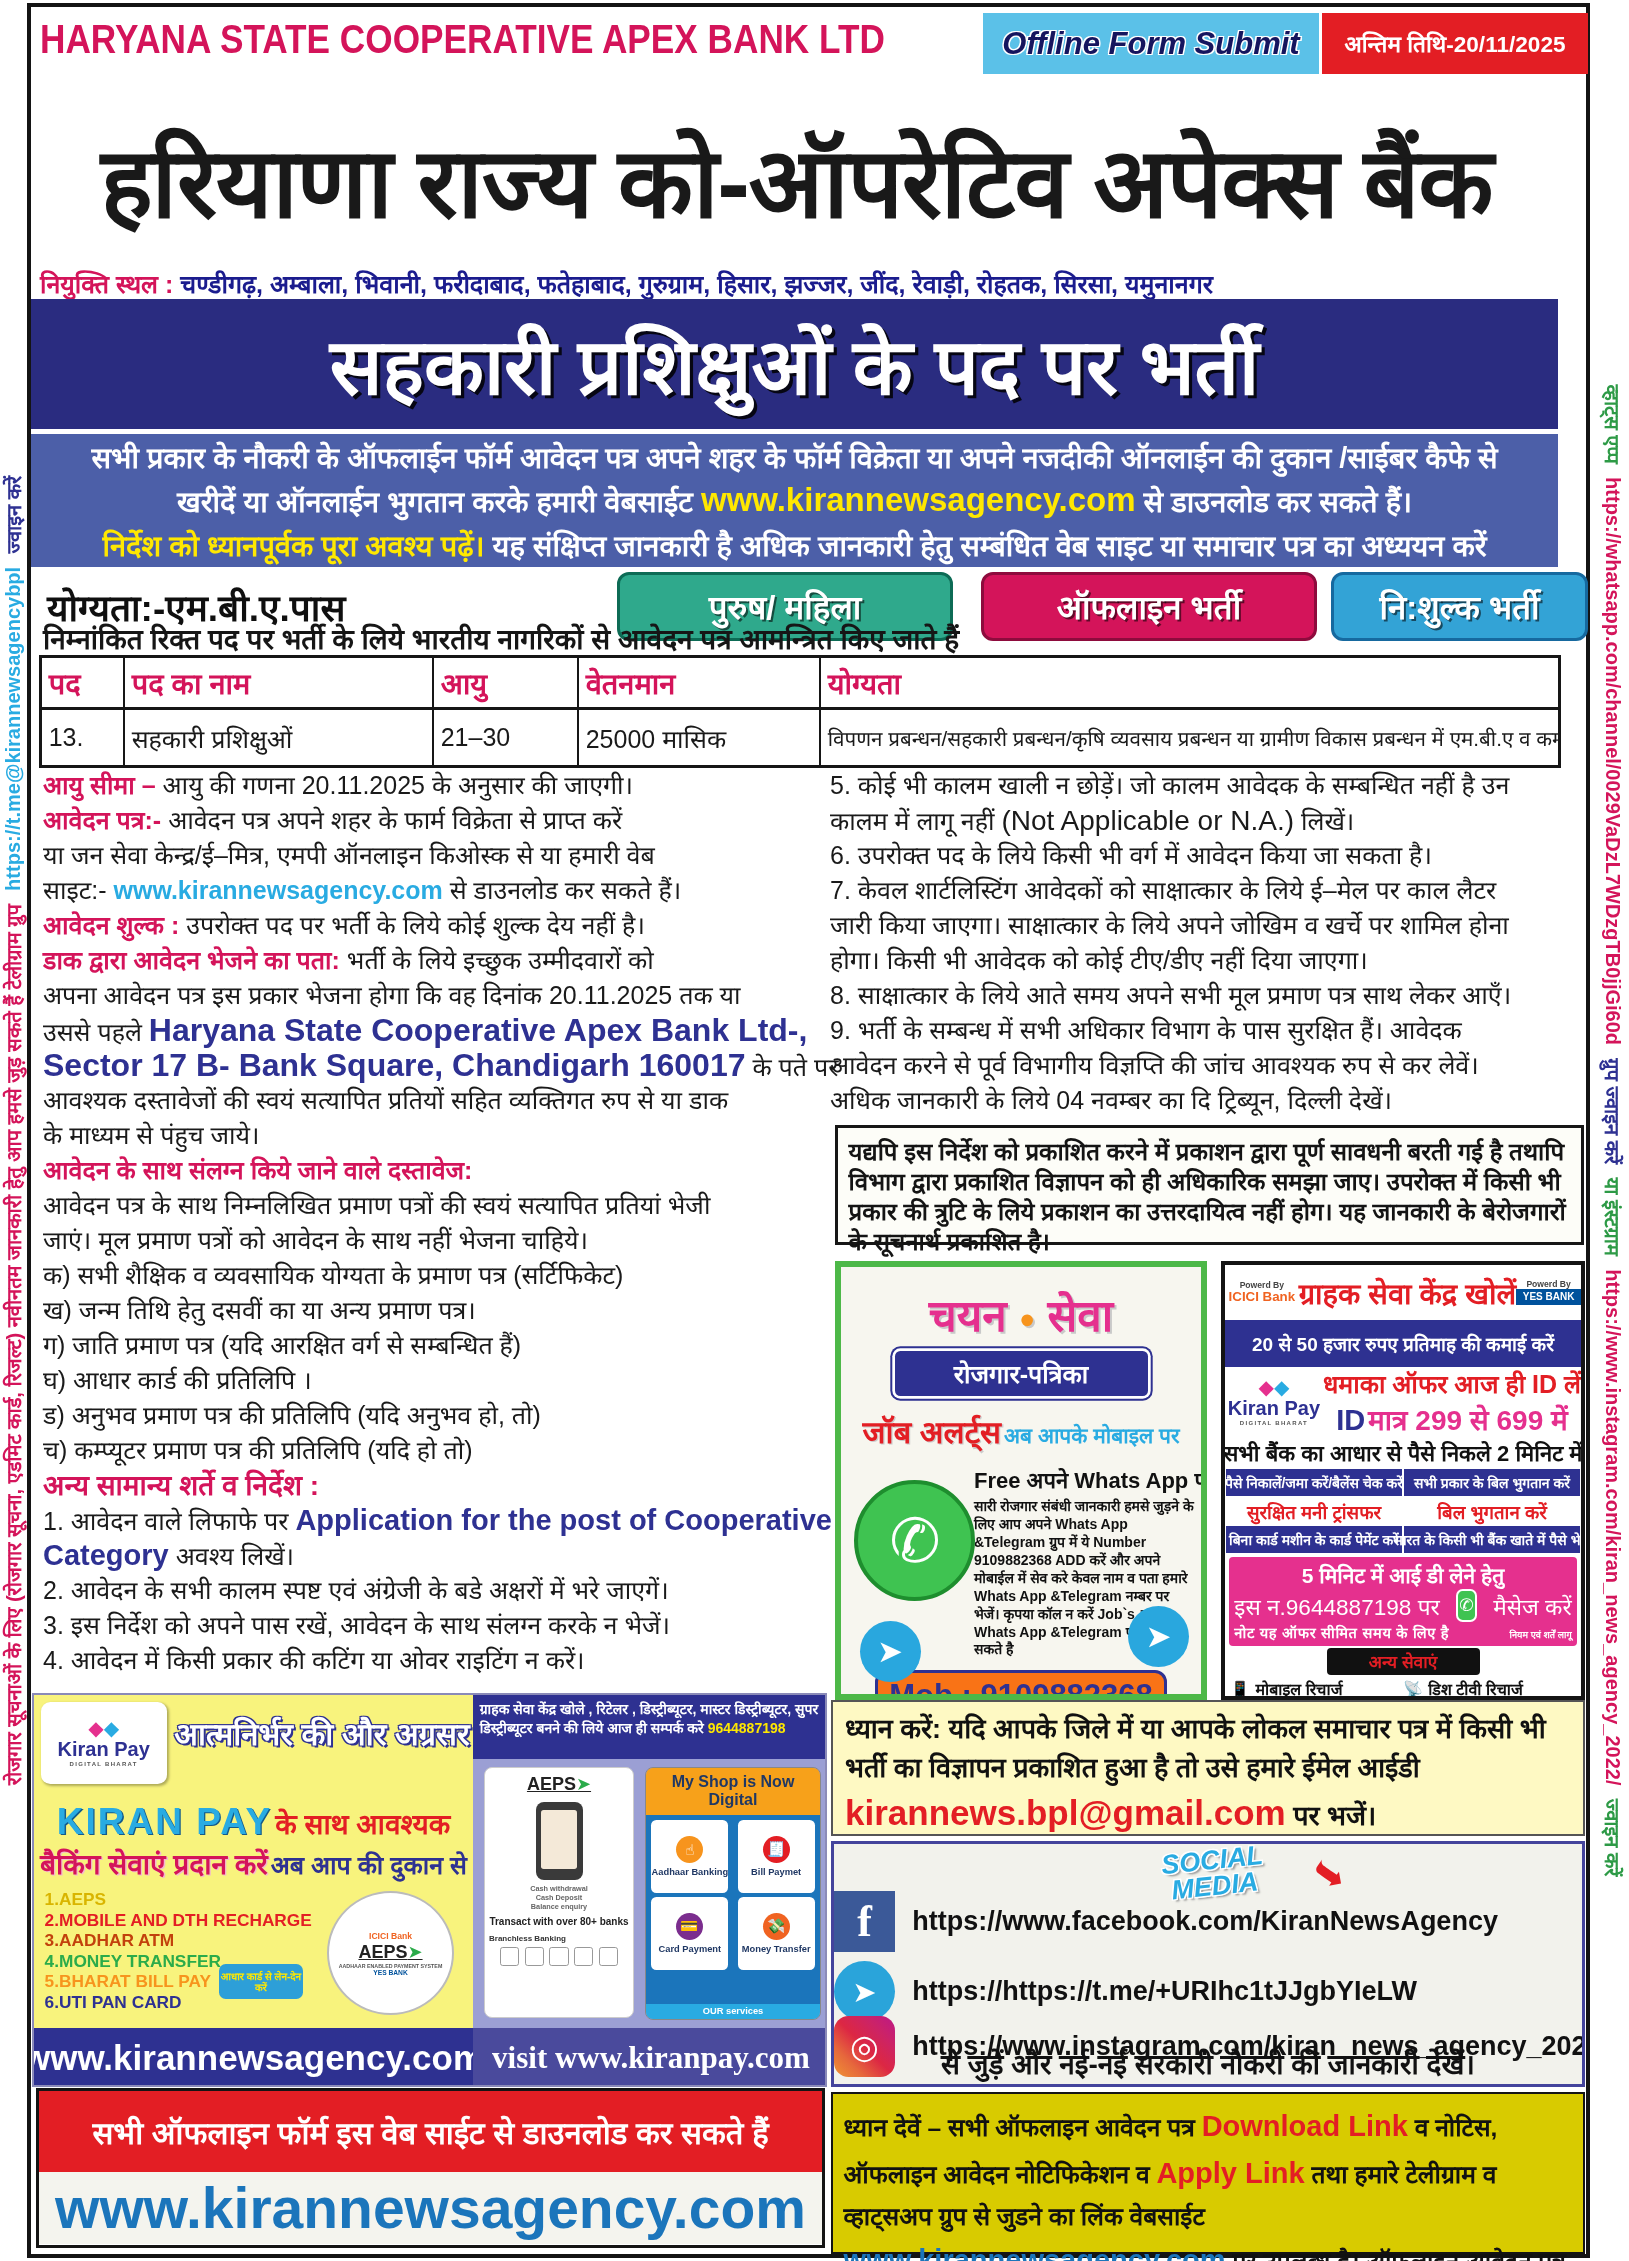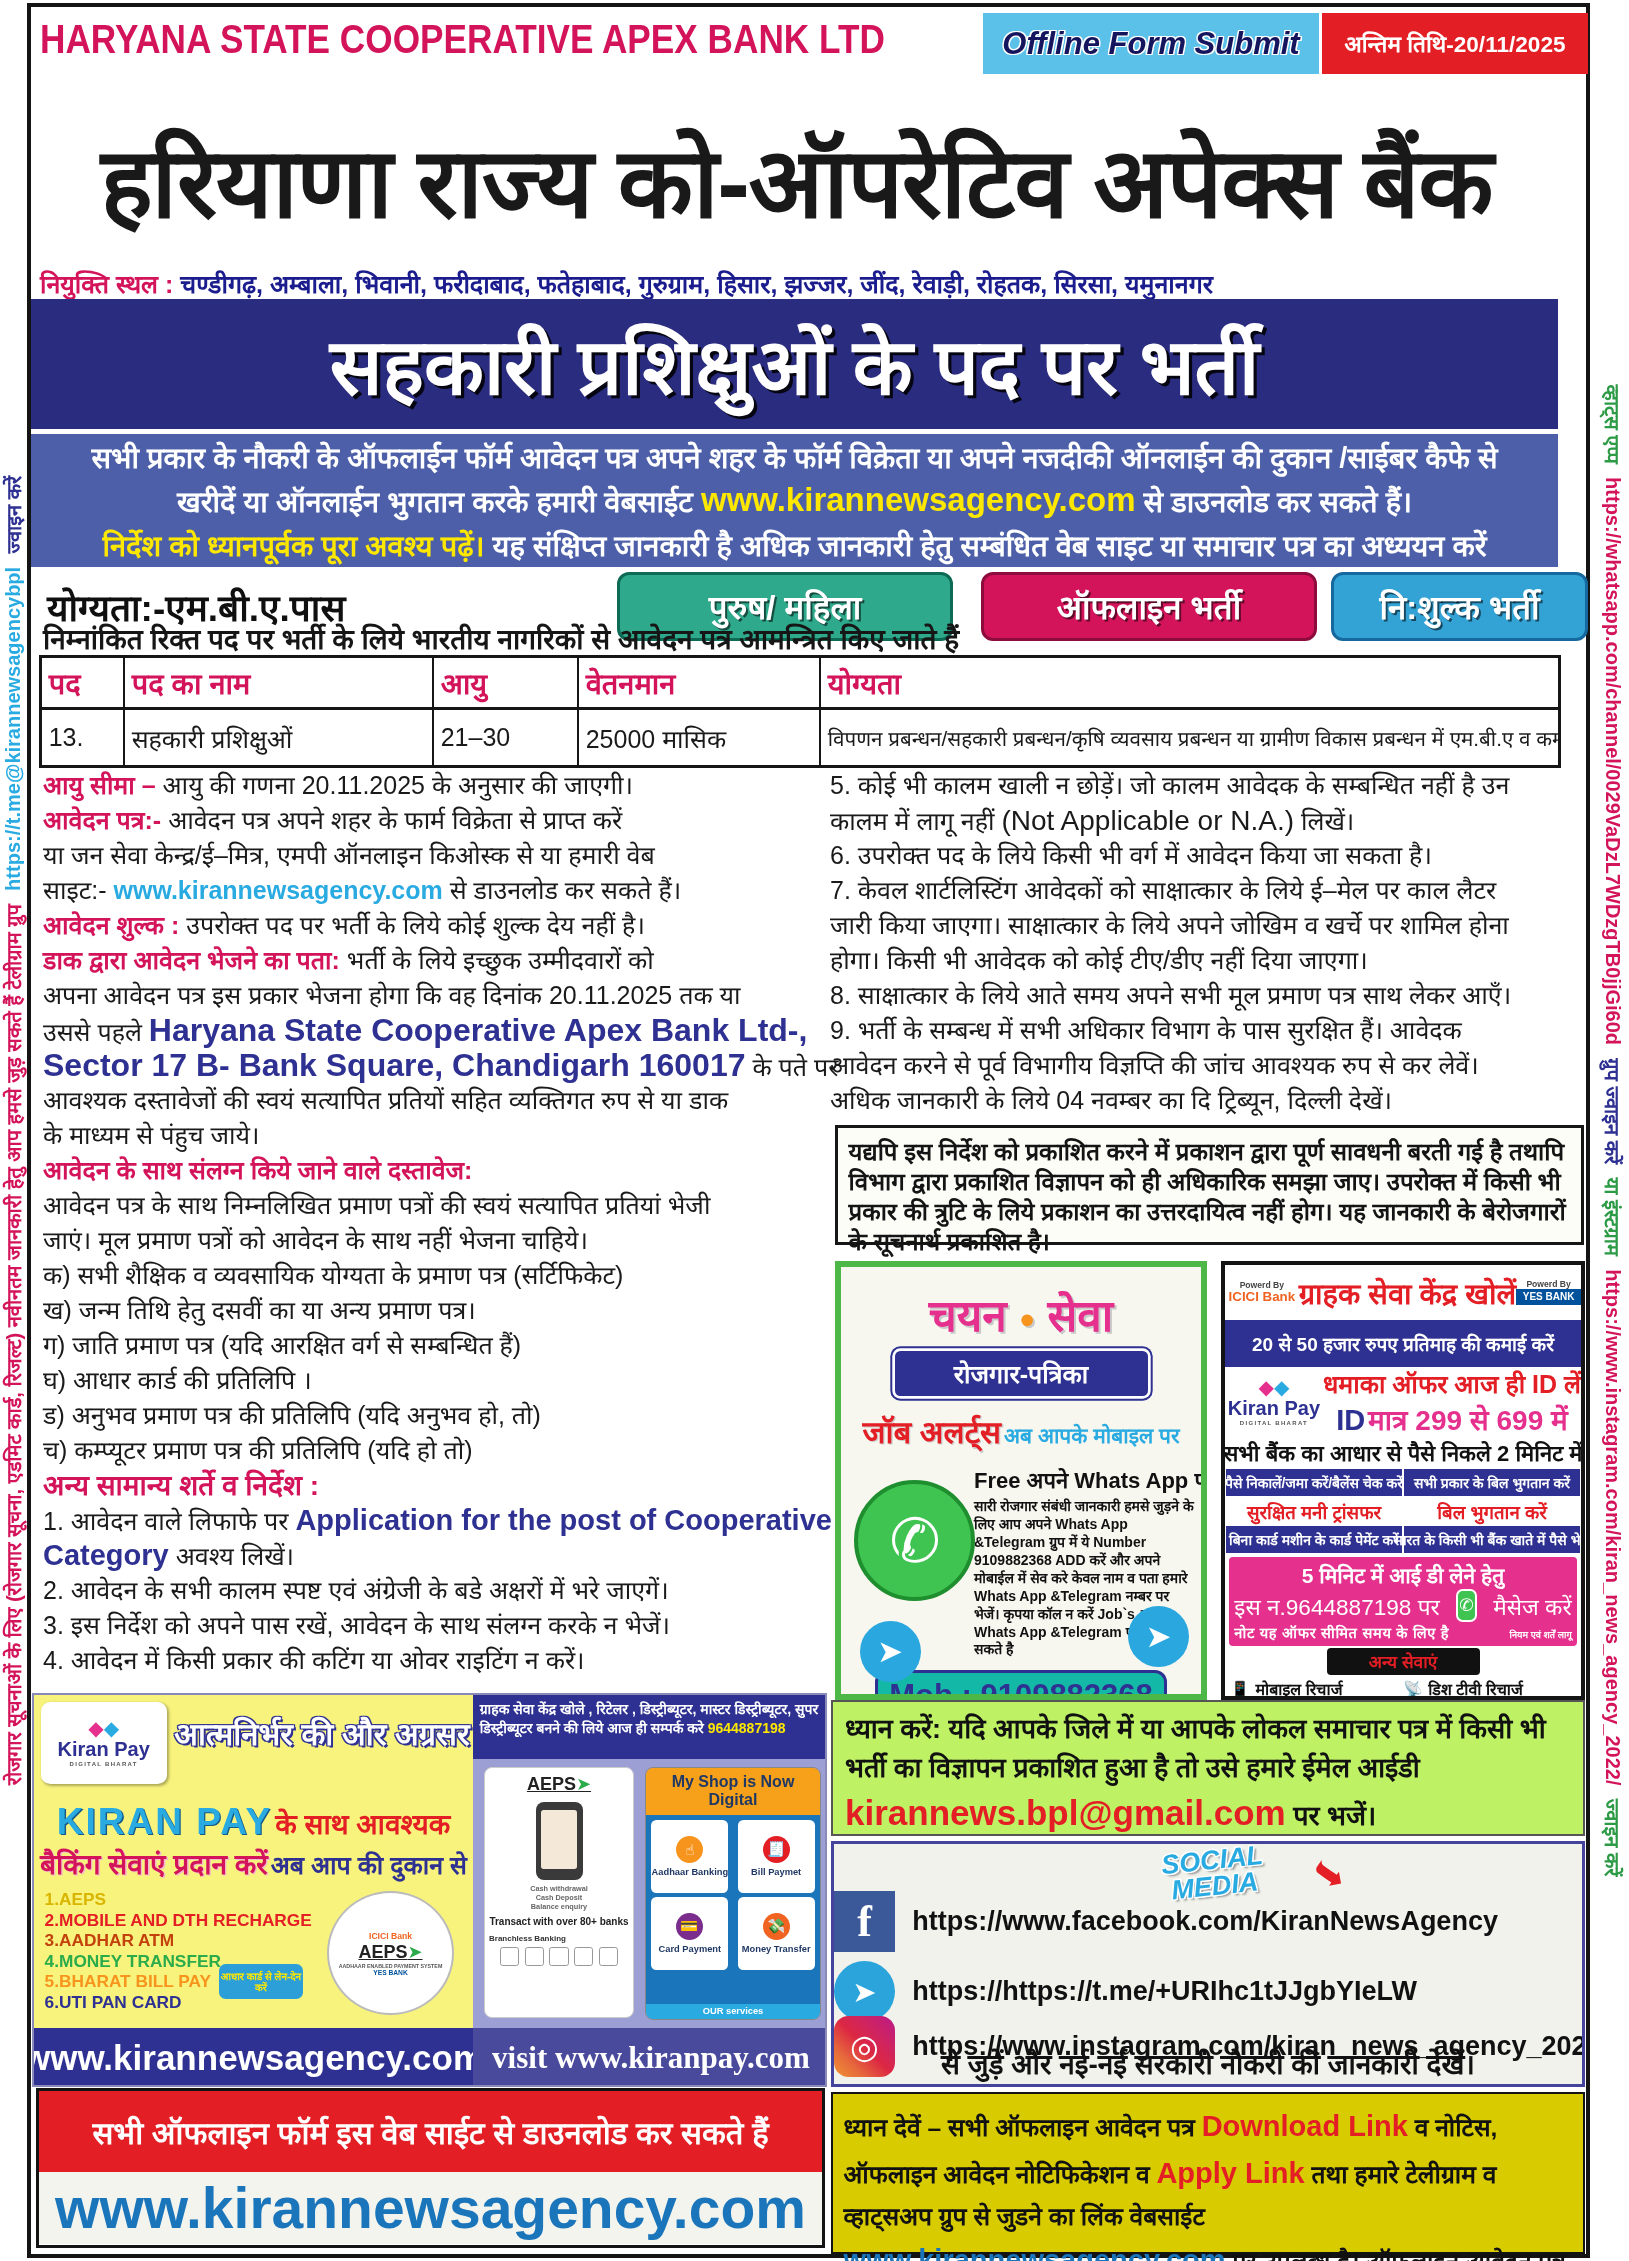--- a/index.html
+++ b/index.html
@@ -70,21 +70,21 @@
   .chayan-dot{color:#f7941d;font-size:27px;vertical-align:middle;}
   .chayan-sub{margin:6.7px auto 0;width:253px;background:#2e3191;color:#fff;font-size:25px;font-weight:800;text-align:center;
               border-radius:5.3px;padding:5.3px 0;box-shadow:0 0 0 2.7px #fff,0 0 0 4.7px #2e3191;}
   .chayan-job{margin-top:14.6px;text-align:center;white-space:nowrap;}
   .chayan-job .j1{color:#e31e24;font-size:31px;font-weight:800;text-shadow:1.3px 1.3px 0 #ccc;}
   .chayan-job .j2{color:#29abe2;font-size:21px;font-weight:800;}
   .wa-circle{position:absolute;left:13.3px;top:213px;width:113px;height:113px;border-radius:50%;background:#3fc351;
              border:4px solid #1e8e2e;color:#fff;font-size:61px;display:flex;align-items:center;justify-content:center;}
   .chayan-free{margin:12px 0 0 133px;font-size:22px;font-weight:800;color:#111;white-space:nowrap;}
   .chayan-body{margin:4px 0 0 133px;width:223px;font-size:14px;font-weight:700;line-height:1.28;color:#111;}
-  .chayan-mob{margin:10.6px auto 0;width:286px;border:3.3px solid #2e3191;border-radius:12px;background:#14b8a6;
+  .chayan-mob{margin:10.6px auto 0;width:286px;border:3.3px solid #2e3191;border-radius:12px;background:#f97316;
               font-size:31px;font-weight:800;color:#2e3191;text-align:center;padding:5.3px 0;}
   .tg-circle{position:absolute;width:61px;height:61px;border-radius:50%;background:#29a7de;color:#fff;
              font-size:31px;display:flex;align-items:center;justify-content:center;}
 
   
   .grahak{left:1221px;top:1261px;width:364px;height:439px;border:4px solid #141414;box-sizing:border-box;background:#fff;overflow:hidden;}
   .g-top{display:flex;align-items:center;height:55px;}
   .poweredby{font-size:8.6px;font-weight:700;color:#444;line-height:1;}
   .icici{color:#f06321;font-size:13.3px;font-weight:800;white-space:nowrap;}
   .yesbank{background:#00529c;color:#fff;font-size:10px;font-weight:800;padding:2.7px 4px;white-space:nowrap;}
@@ -158,21 +158,21 @@
   .shop-body{flex:1;background:#1b75bb;display:flex;flex-wrap:wrap;align-content:flex-start;justify-content:space-around;padding:5.3px 2.7px;gap:4px;}
   .tile{width:77px;height:73px;background:#fff;border-radius:5.3px;display:flex;flex-direction:column;align-items:center;justify-content:center;gap:4px;}
   .tile .ticon{width:27px;height:27px;border-radius:50%;display:flex;align-items:center;justify-content:center;color:#fff;font-size:14.6px;}
   .tile .tlabel{font-size:9.3px;font-weight:800;color:#203864;text-align:center;line-height:1.1;}
   .shop-bar{background:#29abe2;color:#fff;font-size:9.3px;font-weight:800;text-align:center;padding:2.7px 0;}
   .kp-url-left{position:absolute;left:0;top:333px;width:439px;height:59px;background:#2e3191;color:#fff;font-size:35px;font-weight:800;}
   .kp-url-right{position:absolute;left:439px;top:333px;width:356px;height:59px;background:#4a4a9c;color:#fff;font-size:31px;font-weight:700;
                 font-family:"Liberation Serif","DejaVu Serif",serif;}
 
   
-  .greennote{left:831px;top:1700px;width:754px;height:136px;background:#bef264;border:2.7px solid #555;box-sizing:border-box;
+  .greennote{left:831px;top:1700px;width:754px;height:136px;background:#fef9c3;border:2.7px solid #555;box-sizing:border-box;
              padding:8px 12px;font-size:27px;font-weight:800;line-height:1.45;color:#111;}
   .greennote .email{color:#e31e24;font-size:35px;}
   .socialbox{left:831px;top:1841px;width:754px;height:246px;background:#f2f2ec;border:3.3px solid #44449c;box-sizing:border-box;overflow:hidden;}
   .sm-graphic{position:absolute;left:293px;top:4px;width:173px;text-align:center;font-style:italic;font-weight:800;
               color:#29abe2;text-shadow:1.3px 1.3px 0 #fff,-1.3px -1.3px 0 #fff,1.3px -1.3px 0 #fff,-1.3px 1.3px 0 #fff,2.7px 2.7px 2px #999;
               font-size:27px;line-height:.95;transform:rotate(-6deg);}
   .sm-arrow{position:absolute;left:479px;top:6.7px;color:#e31e24;font-size:40px;transform:rotate(35deg);}
   .smrow{position:absolute;left:0;display:flex;align-items:center;gap:17.3px;}
   .smicon{width:61px;height:61px;display:flex;align-items:center;justify-content:center;color:#fff;flex:0 0 auto;}
   .fb{background:#3b5998;font-size:44px;font-weight:800;font-family:"Liberation Serif",serif;}

